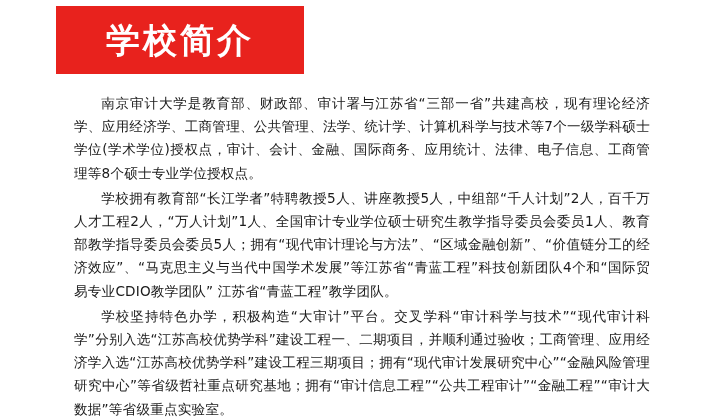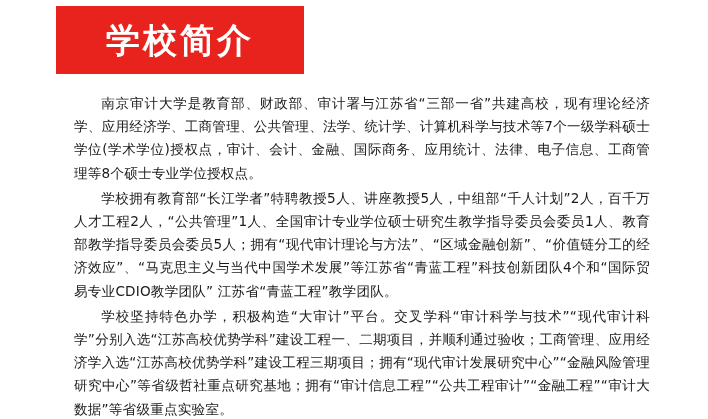--- a/index.html
+++ b/index.html
@@ -74,17 +74,17 @@
 <div class="page">
 
   <div class="header-band">
     <div class="title-block">
       <span class="title-text">学校简介</span>
     </div>
   </div>
 
   <div class="body-content">
     <p class="para">南京审计大学是教育部、财政部、审计署与江苏省“三部一省”共建高校，现有理论经济学、应用经济学、工商管理、公共管理、法学、统计学、计算机科学与技术等7个一级学科硕士学位(学术学位)授权点，审计、会计、金融、国际商务、应用统计、法律、电子信息、工商管理等8个硕士专业学位授权点。</p>
-    <p class="para">学校拥有教育部“长江学者”特聘教授5人、讲座教授5人，中组部“千人计划”2人，百千万人才工程2人，“公共管理”1人、全国审计专业学位硕士研究生教学指导委员会委员1人、教育部教学指导委员会委员5人；拥有“现代审计理论与方法”、“区域金融创新”、“价值链分工的经济效应”、“马克思主义与当代中国学术发展”等江苏省“青蓝工程”科技创新团队4个和“国际贸易专业CDIO教学团队”  江苏省“青蓝工程”教学团队。</p>
+    <p class="para">学校拥有教育部“长江学者”特聘教授5人、讲座教授5人，中组部“千人计划”2人，百千万人才工程2人，“万人计划”1人、全国审计专业学位硕士研究生教学指导委员会委员1人、教育部教学指导委员会委员5人；拥有“现代审计理论与方法”、“区域金融创新”、“价值链分工的经济效应”、“马克思主义与当代中国学术发展”等江苏省“青蓝工程”科技创新团队4个和“国际贸易专业CDIO教学团队”  江苏省“青蓝工程”教学团队。</p>
     <p class="para">学校坚持特色办学，积极构造“大审计”平台。交叉学科“审计科学与技术”“现代审计科学”分别入选“江苏高校优势学科”建设工程一、二期项目，并顺利通过验收；工商管理、应用经济学入选“江苏高校优势学科”建设工程三期项目；拥有“现代审计发展研究中心”“金融风险管理研究中心”等省级哲社重点研究基地；拥有“审计信息工程”“公共工程审计”“金融工程”“审计大数据”等省级重点实验室。</p>
   </div>
 
 </div>
 
 </body></html>

